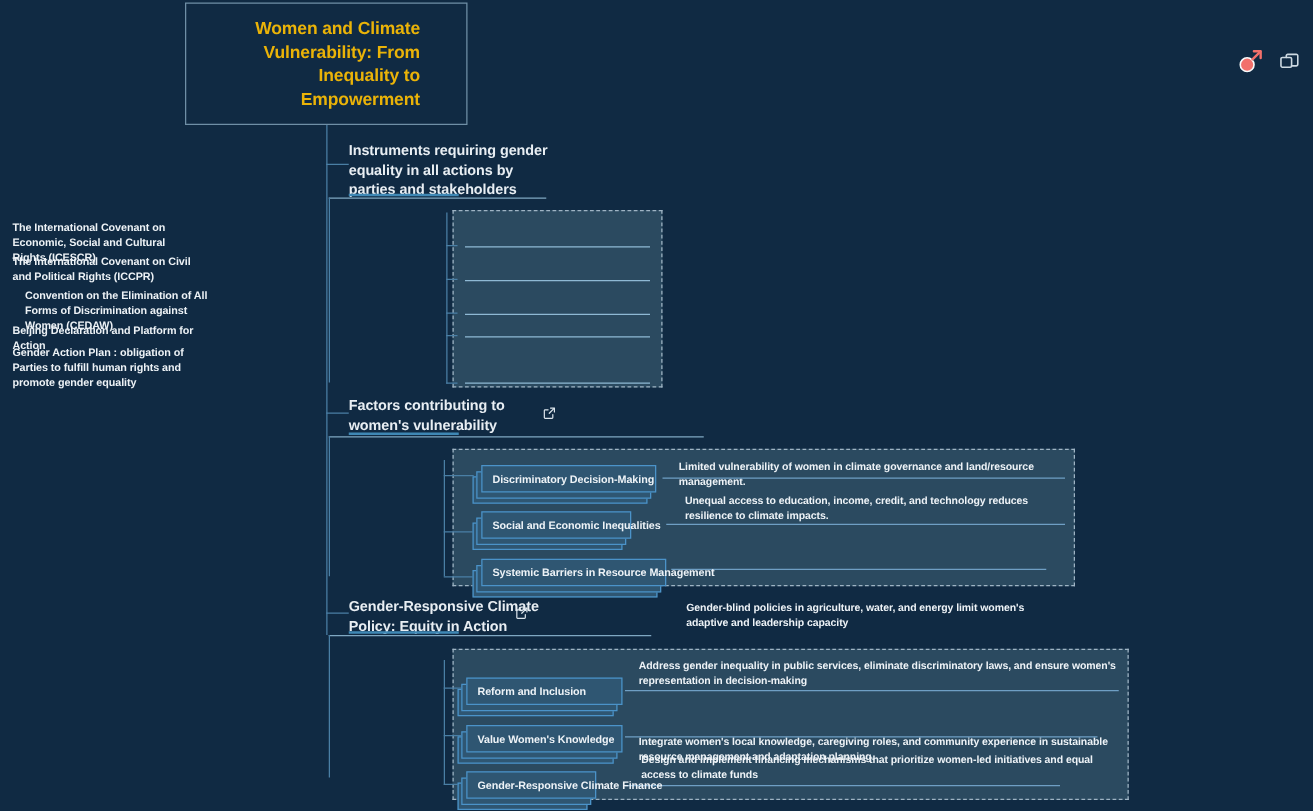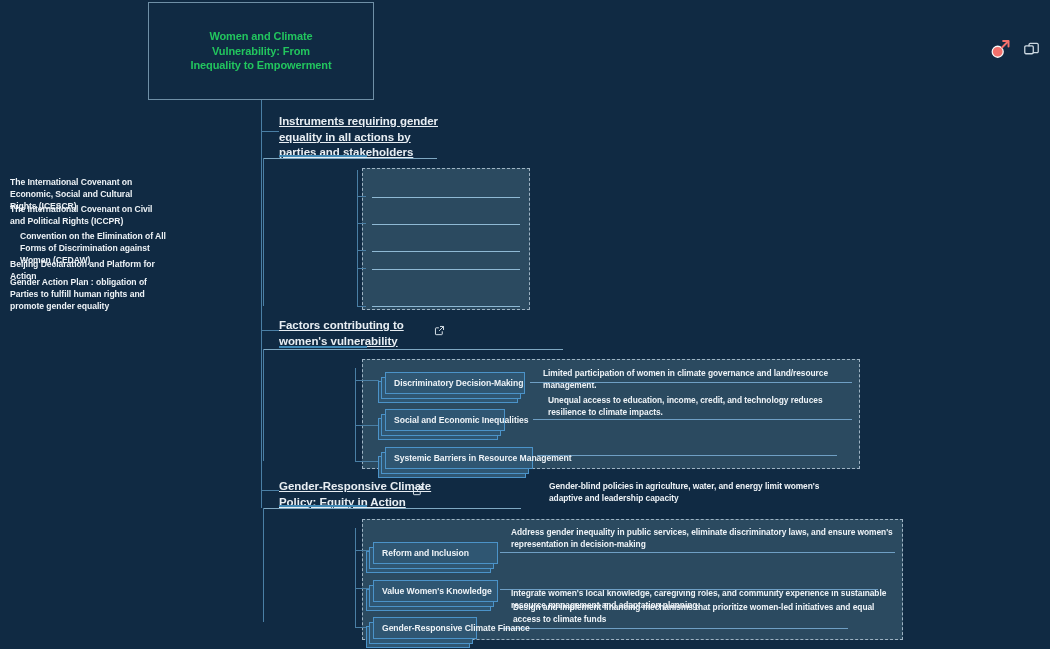--- a/index.html
+++ b/index.html
@@ -27,25 +27,25 @@
     width: 226px;
     height: 98px;
     border: 1px solid #6f8fa6;
     background: #102a43;
     display: flex;
     align-items: center;
     justify-content: center;
     padding: 4px 10px;
   }
   .root-title {
-    color: #22c55e;
-    font-size: 11px;
+    color: #eab308;
+    font-size: 14px;
     font-weight: bold;
     line-height: 1.35;
-    text-align: center;
+    text-align: right;
     letter-spacing: -0.1px;
     max-width: 150px;
   }
   .root-icons {
     position: absolute;
     right: 10px;
     top: 38px;
     display: flex;
     align-items: center;
     gap: 12px;
@@ -59,21 +59,21 @@
 
   
   .sec-head {
     position: absolute;
     color: #e8eef3;
     font-size: 11.5px;
     font-weight: bold;
     line-height: 1.35;
     letter-spacing: -0.05px;
   }
-  .sec-head .txt { display: inline-block; max-width: 160px; vertical-align: top; text-decoration: underline; }
+  .sec-head .txt { display: inline-block; max-width: 160px; vertical-align: top; }
   .ext-icon { width: 11px; height: 11px; display: inline-block; vertical-align: top; }
 
   
   .rule-top { position: absolute; height: 2px; background: #3f88b5; }
   .rule-bot { position: absolute; height: 1px; background: #7fa8c2; }
 
   
   .panel {
     position: absolute;
     border: 1px dashed #9fb4c4;
@@ -227,21 +227,21 @@
   <div class="vline" style="left:355px; top:368px; height:93px;"></div>
 
   <div class="panel" style="left:362px; top:359px; width:498px; height:110px;"></div>
 
   <div class="hline" style="left:355px; top:380px; width:24px;"></div>
   <div class="pill-wrap" style="left:385px; top:372px;">
     <div class="pill-shadow2"></div>
     <div class="pill-shadow1"></div>
     <div class="pill" style="width:140px;">Discriminatory Decision-Making</div>
   </div>
-  <div class="desc" style="left:543px; top:367px; width:315px;">Limited participation of women in climate governance and land/resource management.</div>
+  <div class="desc" style="left:543px; top:367px; width:315px;">Limited vulnerability of women in climate governance and land/resource management.</div>
   <div class="desc-rule" style="left:530px; top:382px; width:322px;"></div>
 
   <div class="hline" style="left:355px; top:425px; width:24px;"></div>
   <div class="pill-wrap" style="left:385px; top:409px;">
     <div class="pill-shadow2"></div>
     <div class="pill-shadow1"></div>
     <div class="pill" style="width:120px;">Social and Economic Inequalities</div>
   </div>
   <div class="desc" style="left:548px; top:394px; width:300px;">Unequal access to education, income, credit, and technology reduces resilience to climate impacts.</div>
   <div class="desc-rule" style="left:533px; top:419px; width:319px;"></div>

